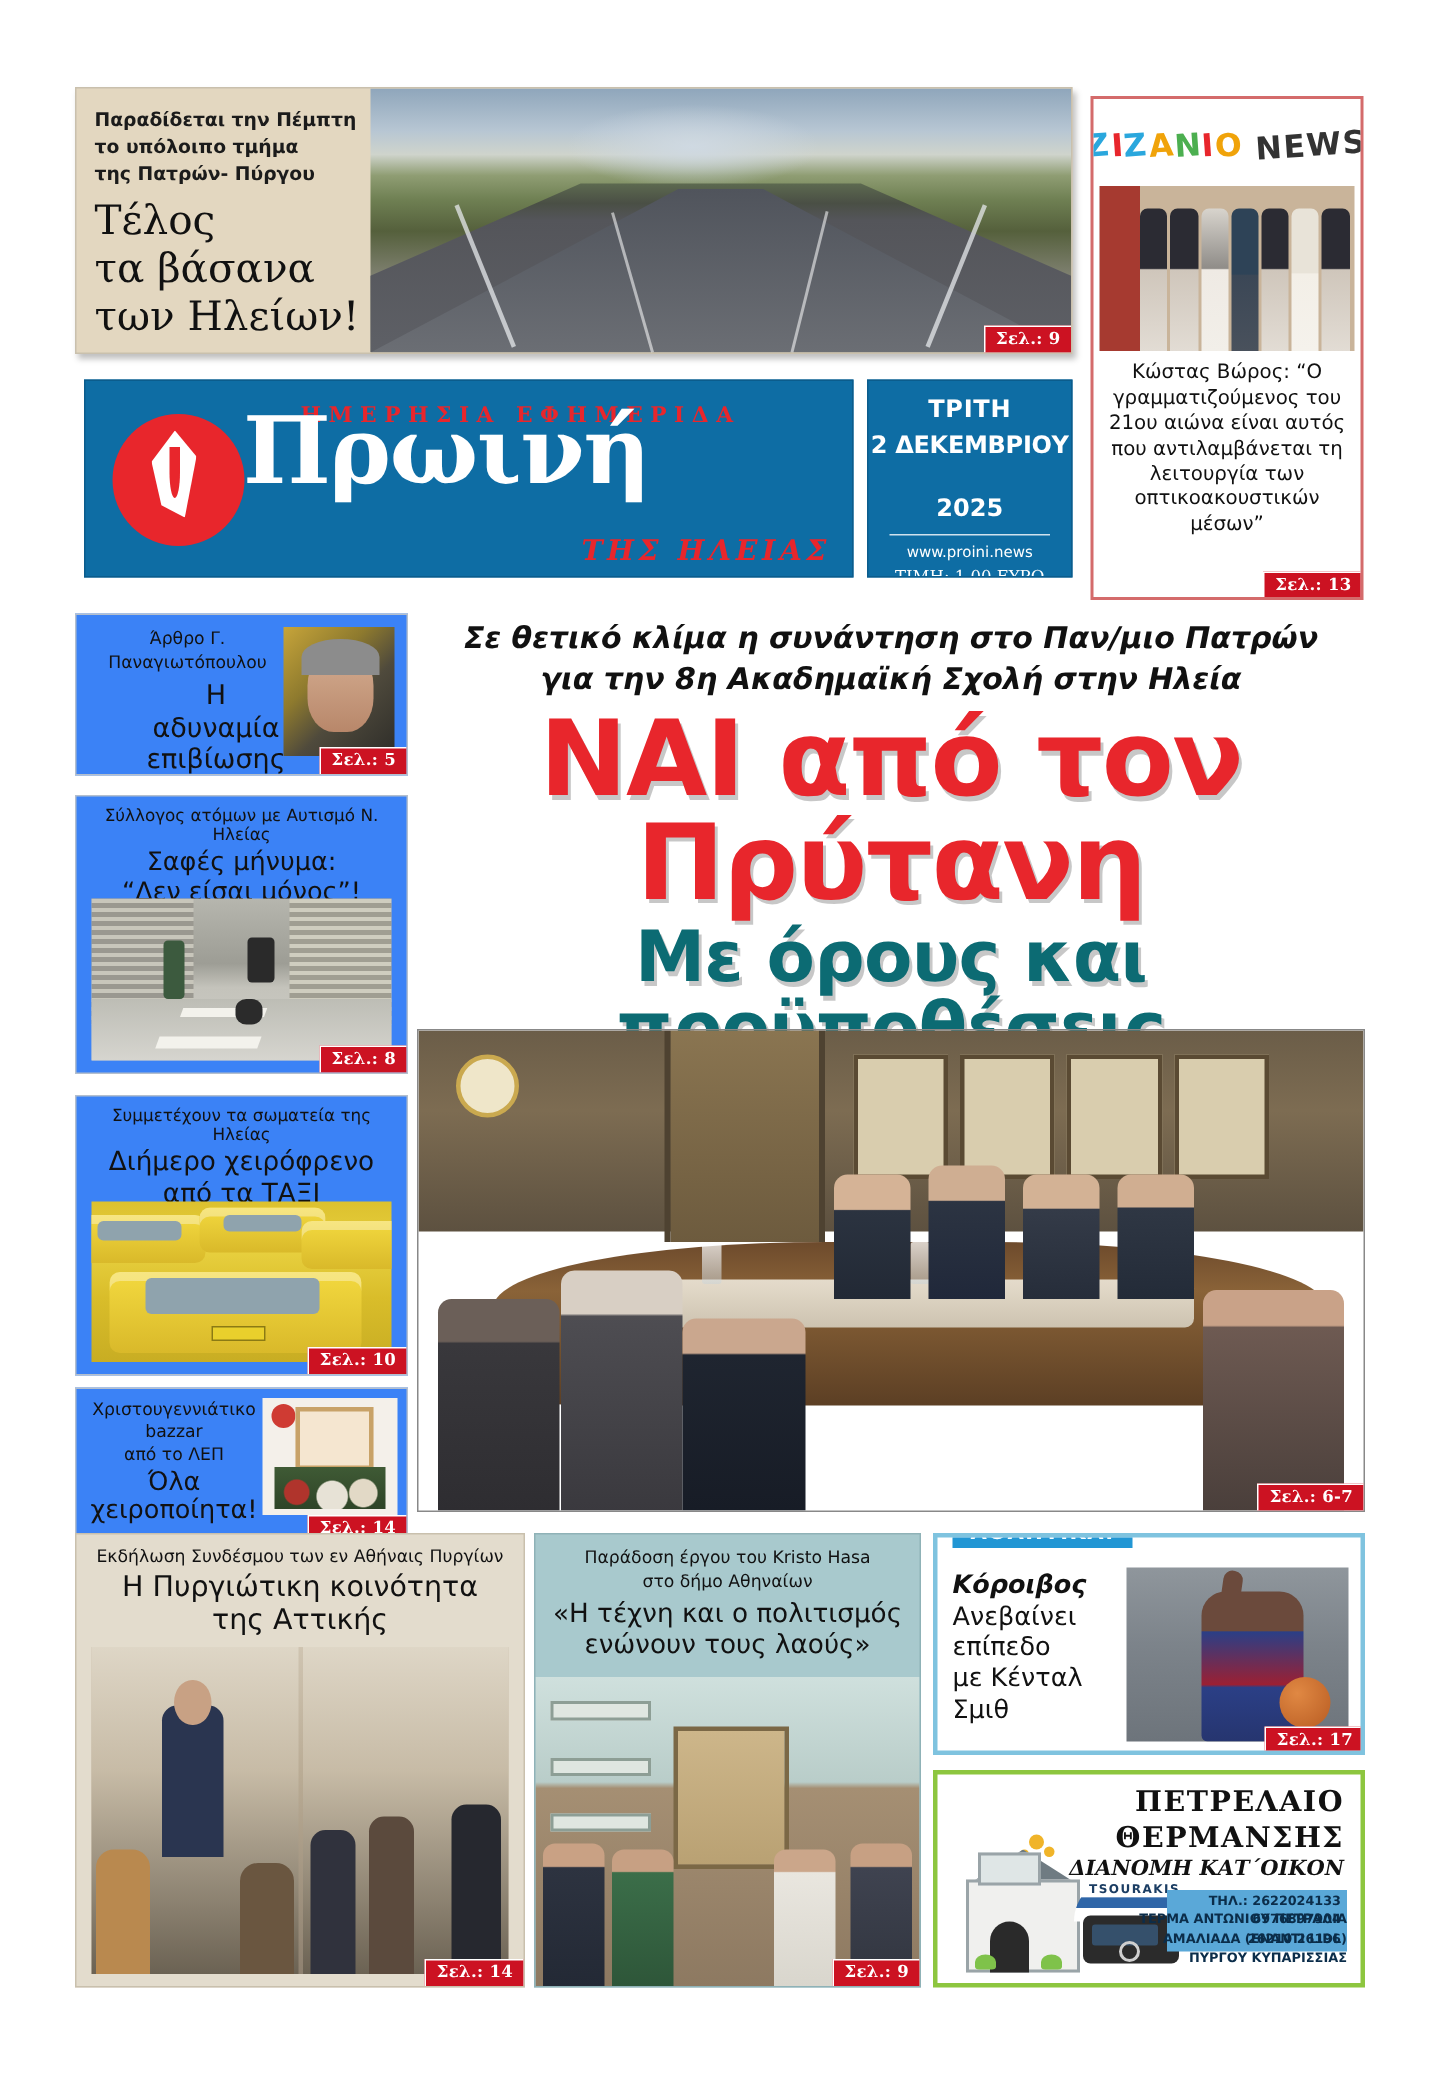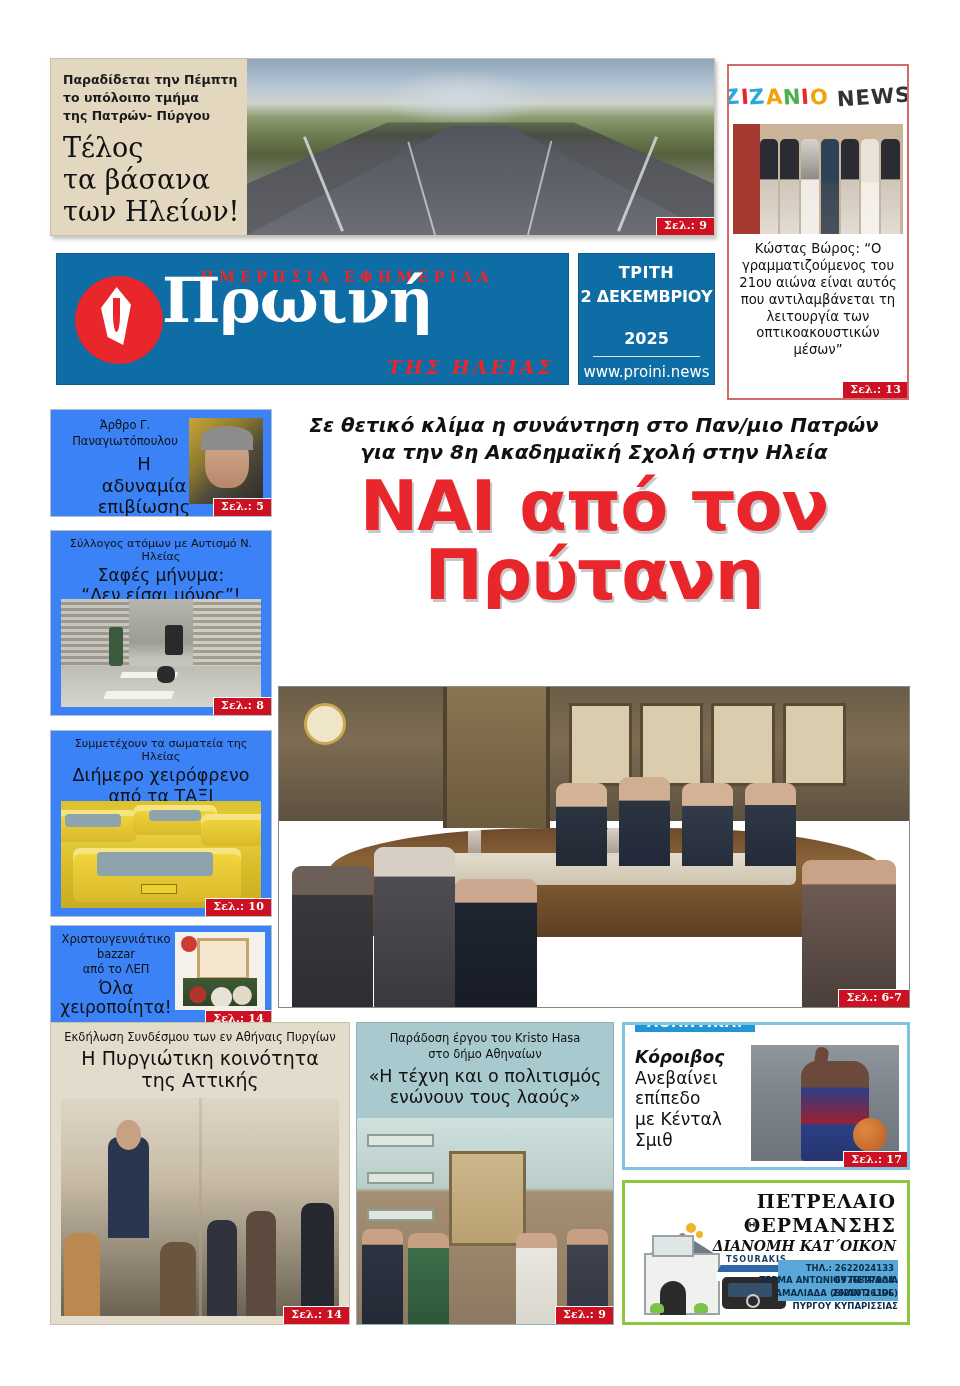--- a/index.html
+++ b/index.html
@@ -147,21 +147,21 @@
   #datebox {
     left: 578px; top: 253px; width: 137px; height: 132px;
     background: #0e6da4; border: 1px solid #0b5c8c;
     color: #fff; text-align: center;
     padding-top: 9px;
   }
   #datebox .d-day { font-weight: bold; font-size: 16px; letter-spacing: .5px; }
   #datebox .d-date { font-weight: bold; font-size: 16px; margin-top: 5px; letter-spacing: -.2px;}
   #datebox .d-year { font-weight: bold; font-size: 16px; margin-top: 23px; }
   #datebox hr { border: none; border-top: 1px solid #cfe2ee; margin: 8px 14px 6px 14px; }
-  #datebox .d-url { font-size: 15px; }
+  #datebox .d-url { font-size: 10px; }
   #datebox .d-price {
     font-size: 11px; margin-top: 4px;
     font-family: "DejaVu Serif", "Liberation Serif", serif;
   }
 
   
   .lcol { left: 50px; width: 222px; background: #3b82f6; border: 1px solid #b4bfcd; }
   #l-agro { top: 409px; height: 108px; }
   #l-agro .la-txt { position: absolute; left: 8px; top: 8px; width: 132px; text-align: center; }
   #l-agro .la-k { font-size: 11.5px; line-height: 1.35; color: #111; }
@@ -534,20 +534,21 @@
     </div>
     <div class="sel">Σελ.: 14</div>
   </div>
 
   <div class="box" id="lead">
     <div class="kicker">
       <div>Σε θετικό κλίμα η συνάντηση στο Παν/μιο  Πατρών</div>
       <div>για την 8η Ακαδημαϊκή Σχολή στην Ηλεία</div>
     </div>
     <div class="h1">ΝΑΙ από τον Πρύτανη</div>
+    <div class="h2">Με όρους και προϋποθέσεις</div>
   </div>
 
   <div class="box" id="lead-photo">
     <div class="wall"></div>
     <div class="door"></div>
     <div class="emblem"></div>
     <div class="frames">
         <div></div>
         <div></div>
         <div></div>

